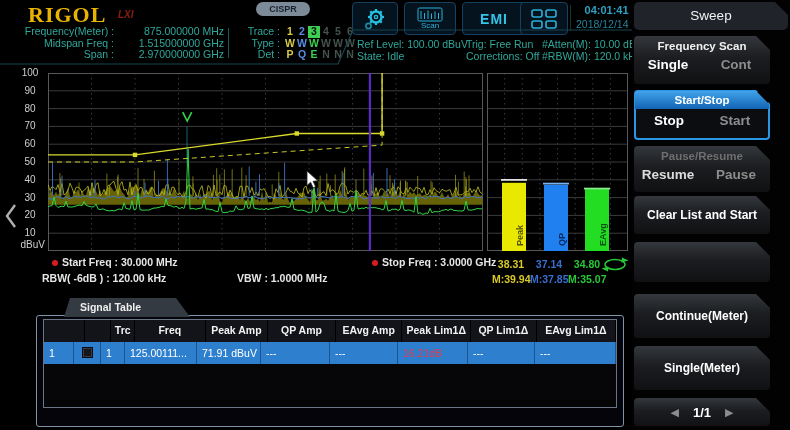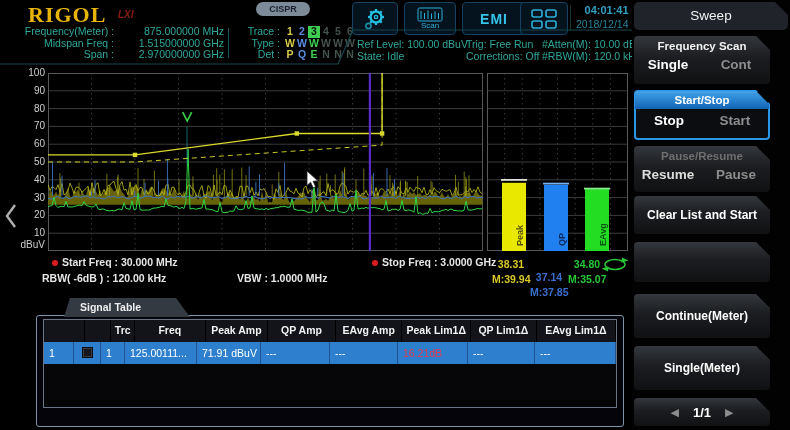--- a/index.html
+++ b/index.html
@@ -26,21 +26,21 @@
   .topbtn{top:2px;height:33px;background:#05131f;border:1px solid #14415f;border-radius:4px;
           display:flex;flex-direction:column;align-items:center;justify-content:center;cursor:pointer}
   .topbtn .cap{font-size:8px;color:#2db0d8;line-height:8px}
   .emi-txt{font-size:14px;font-weight:bold;color:#35c4e8;letter-spacing:1px}
   .clock{left:576px;top:3px;text-align:right;font-size:11px;color:#2f9fc0;line-height:14px;font-weight:bold}
   .clock .d{font-size:10.5px;font-weight:normal;color:#27849e}
   .clksep{left:570px;top:5px;width:1px;height:26px;background:#133}
 
   
   .chart-region{left:0;top:62px;width:632px;height:193px}
-  .ytick{position:absolute;right:587px;width:30px;text-align:right;font-size:10px;color:#cfcfcf}
+  .ytick{position:absolute;right:587px;width:30px;text-align:center;font-size:10px;color:#cfcfcf}
   .yunit{position:absolute;left:12px;top:177px;width:33px;text-align:right;font-size:10px;color:#cfcfcf}
   .grid{stroke:#3b3b3b;stroke-width:1}
   .dash{stroke-dasharray:1.5 3.5}
   .frame{fill:none;stroke:#585858;stroke-width:1}
   .t1{fill:none;stroke:#c3c31c;stroke-width:.8}
   .t2{fill:none;stroke:#3f74c4;stroke-width:1}
   .t3{fill:none;stroke:#2fd544;stroke-width:1}
   .lim{fill:none;stroke:#d9d92e;stroke-width:1.4}
   .dashl{fill:none;stroke:#c9c926;stroke-width:1;stroke-dasharray:5 4}
   .mline{stroke:#5c2fd0;stroke-width:2.2;opacity:.95}
@@ -365,21 +365,21 @@
   <div class="ab foot" style="left:372px;top:256px"><span class="reddot"></span><span>Stop Freq : 3.0000 GHz</span></div>
   <div class="ab foot" style="left:42px;top:272px">RBW( -6dB ) : 120.00 kHz</div>
   <div class="ab foot" style="left:237px;top:272px">VBW : 1.0000 MHz</div>
 
   <div id="readouts" class="ab readouts">
       <div class="ro-col">
         <div style="color: rgb(216, 200, 40);">38.31</div>
         <div style="color: rgb(216, 200, 40);">M:39.94</div>
       </div>
       <div class="ro-col">
-        <div style="color: rgb(58, 111, 208); margin-top: 13px;">37.14</div>
+        <div style="color: rgb(58, 111, 208);">37.14</div>
         <div style="color: rgb(58, 111, 208);">M:37.85</div>
       </div>
       <div class="ro-col">
         <div style="color: rgb(40, 200, 56);">34.80</div>
         <div style="color: rgb(40, 200, 56);">M:35.07</div>
       </div>
     </div>
   <svg class="ab" style="left:601px;top:257px" width="28" height="15">
     <ellipse cx="14" cy="7.5" rx="10" ry="5" fill="none" stroke="#28c838" stroke-width="1.5"></ellipse>
     <polygon points="21,0.5 27.5,3.5 20.5,5.5" fill="#28c838"></polygon>

